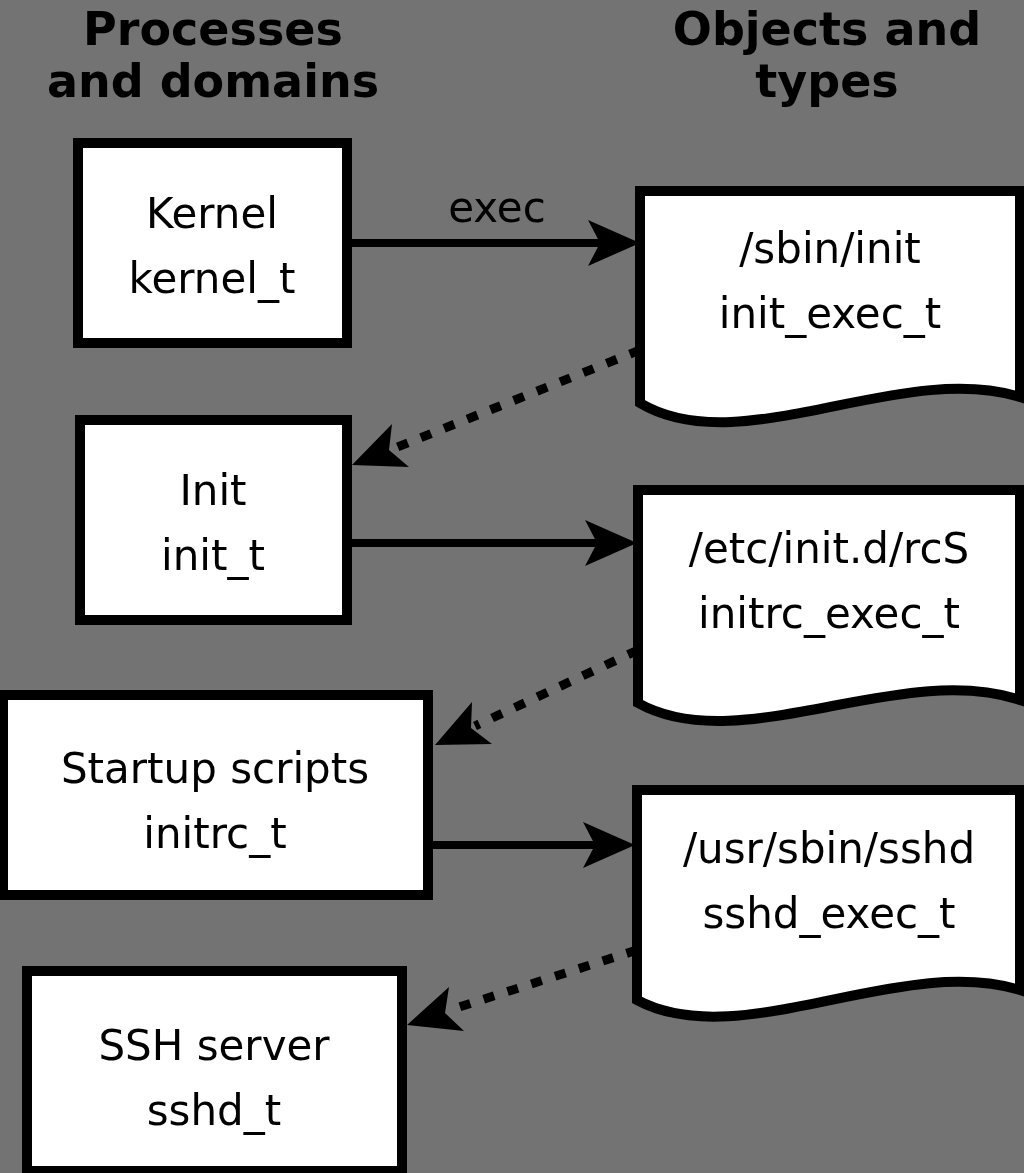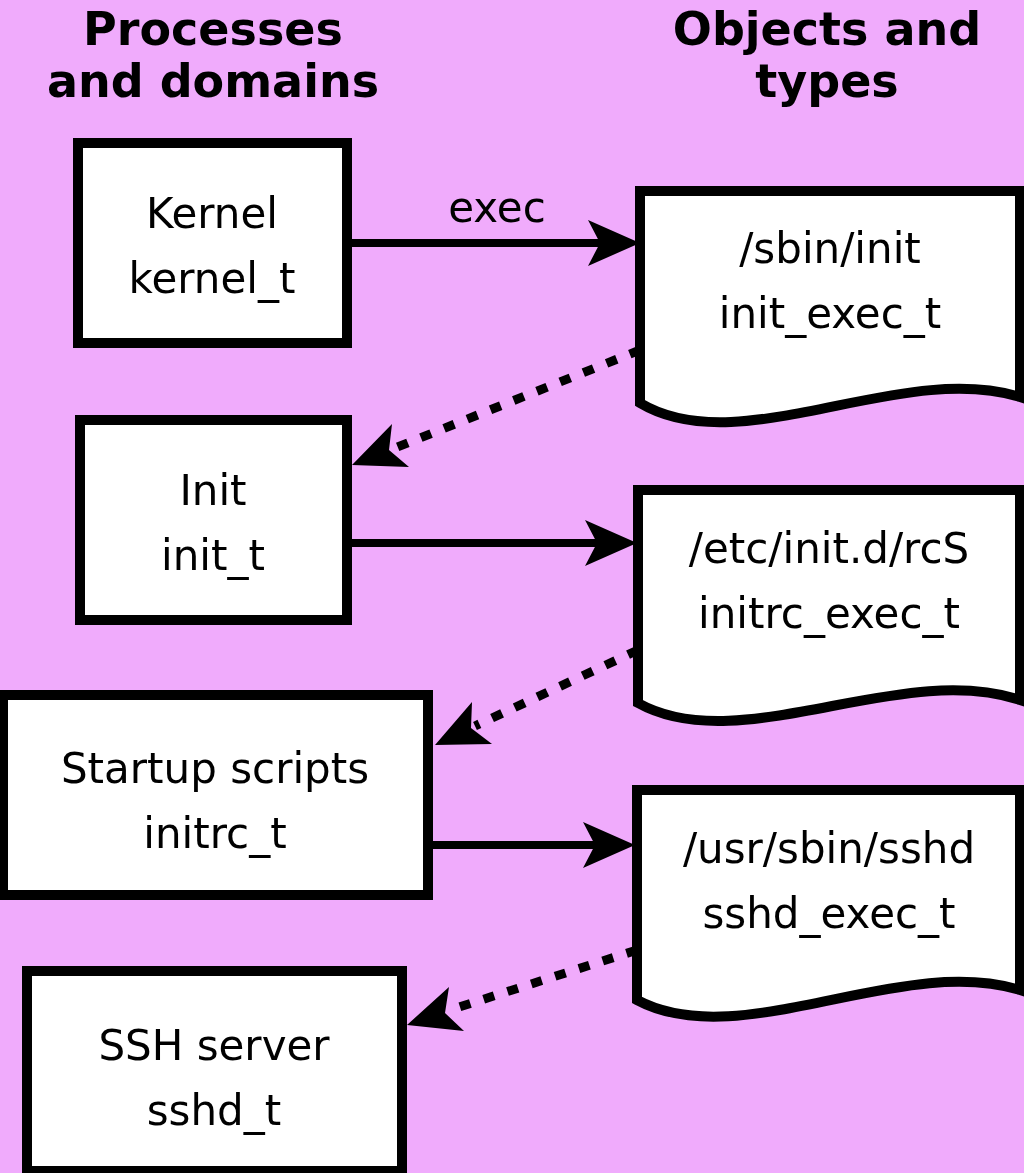--- a/index.html
+++ b/index.html
@@ -4,21 +4,21 @@
 <style>
   html, body {
     margin: 0;
     padding: 0;
     background: #ffffff;
   }
   .diagram-wrap {
     width: 1024px;
     height: 1173px;
     position: relative;
-    background: #f0abfc;
+    background: #737373;
     overflow: hidden;
   }
   svg {
     display: block;
   }
   .shape {
     fill: #ffffff;
     stroke: #000000;
     stroke-width: 10;
   }

